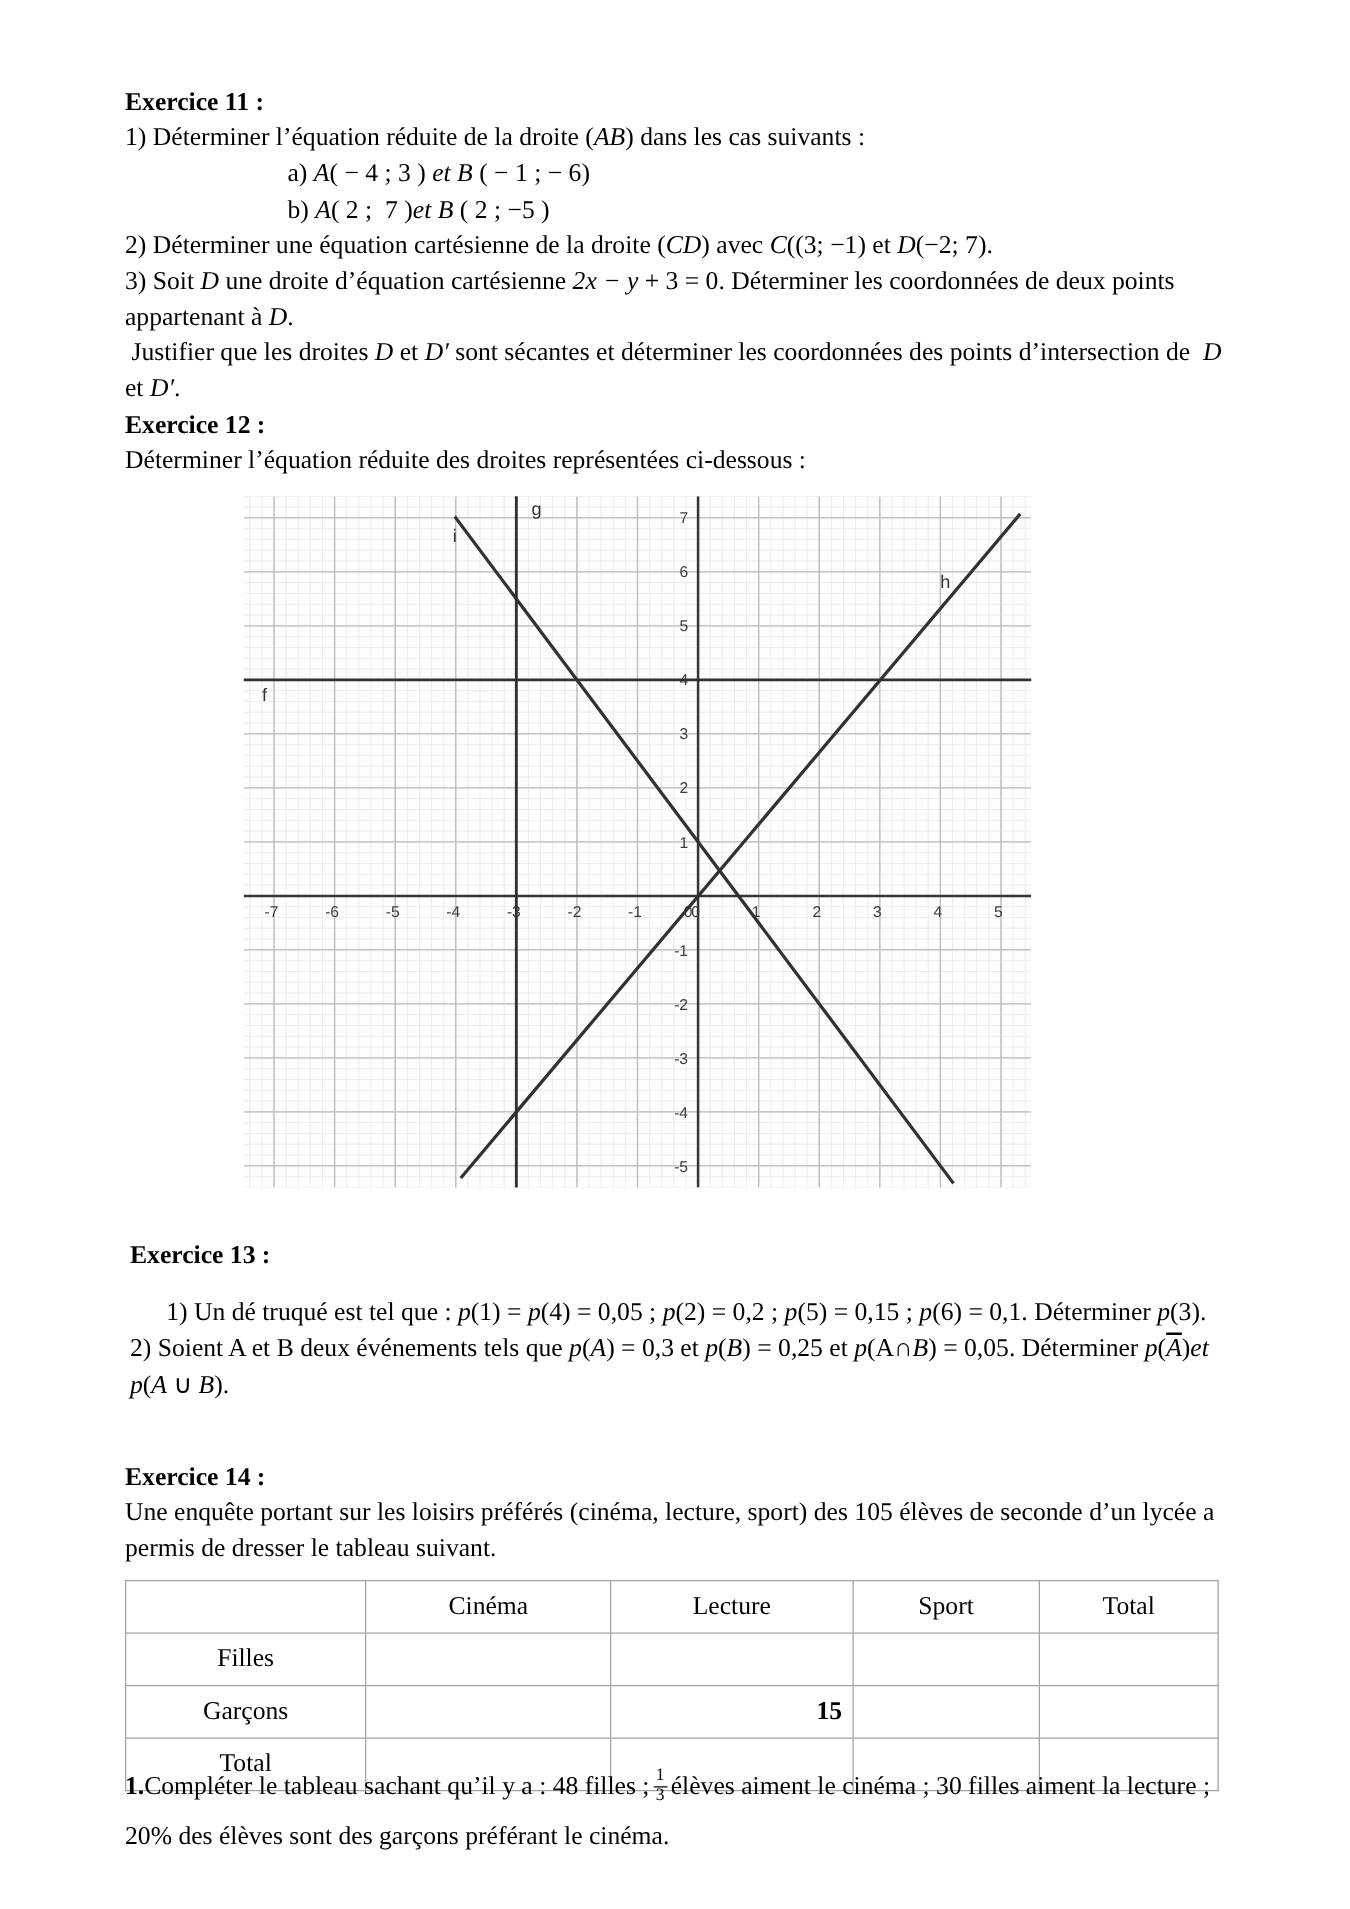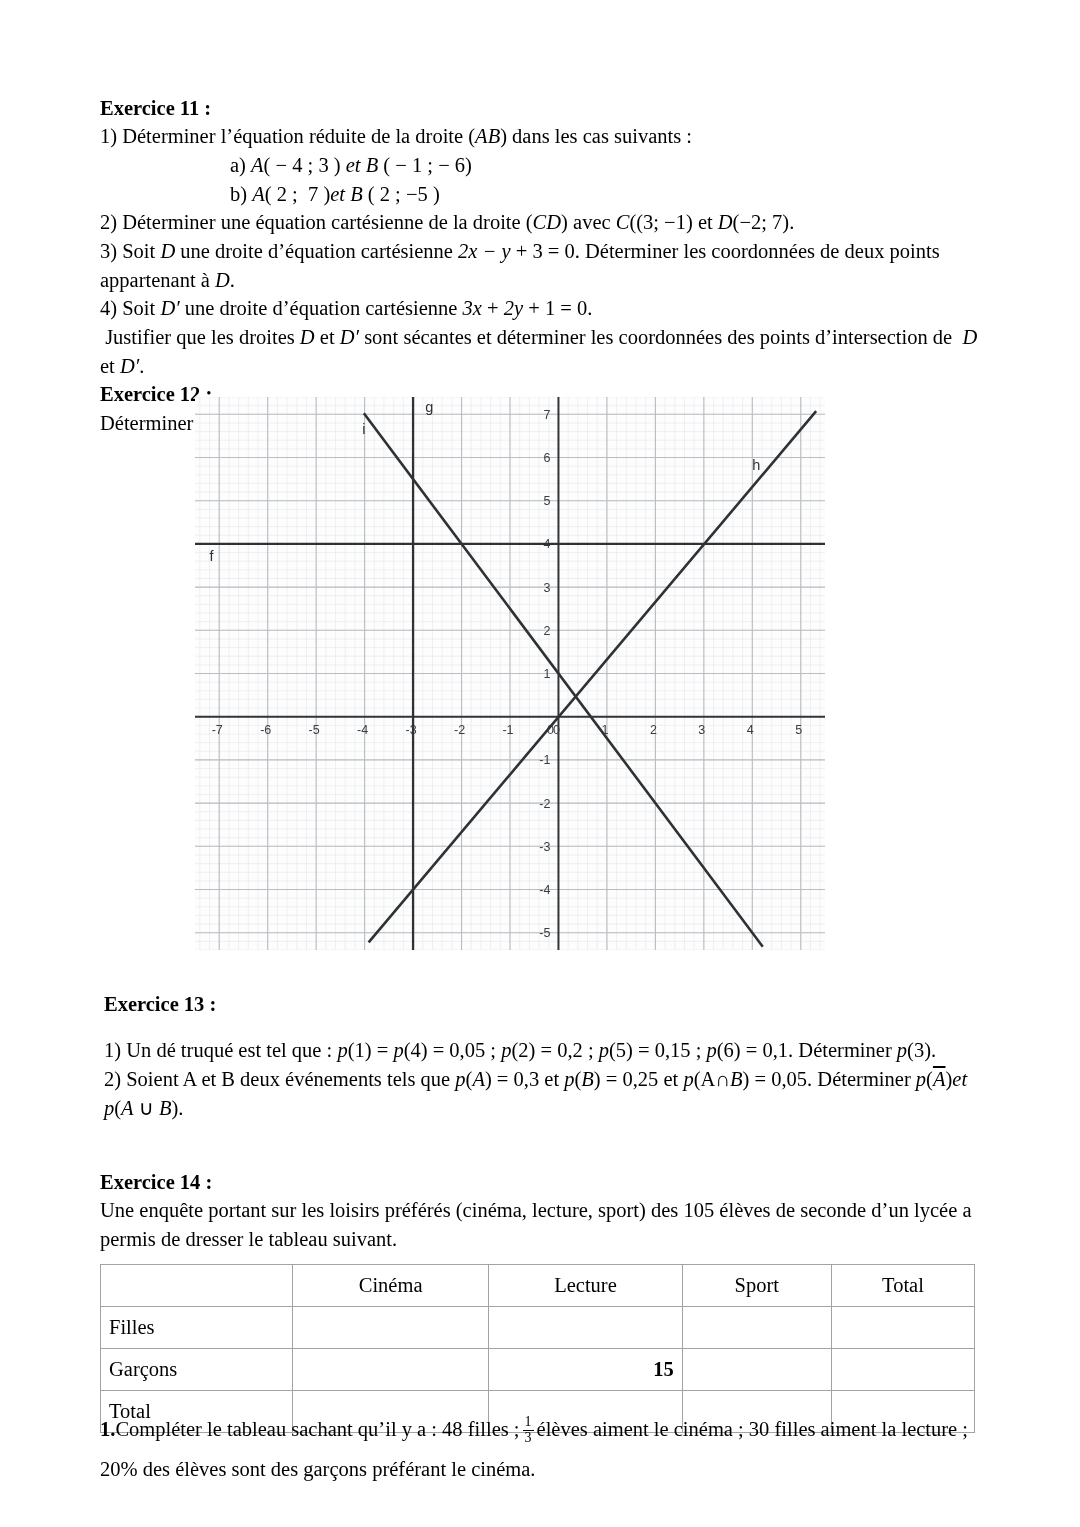--- a/index.html
+++ b/index.html
@@ -18,21 +18,21 @@
   .page {
     position: absolute;
     left: 0; top: 0;
     width: 1080px;
     height: 1527px;
     padding: 0;
   }
   .content {
     position: absolute;
     left: 100px;
-    top: 94px;
+    top: 68px;
     width: 880px;
   }
 
   .ex-title {
     font-weight: bold;
     font-size: 20.5px;
     line-height: 1.38;
     margin: 0;
   }
   .line {
@@ -91,21 +91,21 @@
     border: 1px solid #a3a3a3;
     height: 35px;
     padding: 3px 8px;
     font-weight: normal;
     font-family: "Liberation Serif", serif;
   }
   table.survey th {
     text-align: center;
   }
   table.survey td.rowhead {
-    text-align: left;
+    text-align: center;
     width: 175px;
   }
   table.survey td.cell {
     text-align: right;
   }
   table.survey td.cell.bold {
     font-weight: bold;
   }
 
   .ex14-tail {
@@ -147,21 +147,20 @@
 
 <div class="page">
 
   <div class="content">
     <p class="ex-title">Exercice 11 :</p>
     <p class="line">1) Déterminer l’équation réduite de la droite (<span class="math">AB</span>) dans les cas suivants&nbsp;:</p>
     <p class="line indent-a">a) <span class="math">A</span>( − 4 ; 3 ) <span class="math">et B</span> ( − 1 ; − 6)</p>
     <p class="line indent-a">b) <span class="math">A</span>( 2 ;&nbsp; 7 )<span class="math">et B</span> ( 2 ; −5 )</p>
     <p class="line">2) Déterminer une équation cartésienne de la droite (<span class="math">CD</span>) avec <span class="math">C</span>((3; −1) et <span class="math">D</span>(−2; 7).</p>
     <p class="line">3) Soit <span class="math">D</span> une droite d’équation cartésienne <span class="math">2x − y</span> + 3 = 0. Déterminer les coordonnées de deux points appartenant à <span class="math">D</span>.</p>
-    <p class="line">4) Soit <span class="math">D′</span> une droite d’équation cartésienne <span class="math">3x</span> + <span class="math">2y</span> + 1 = 0.</p>
     <p class="line">&nbsp;Justifier que les droites <span class="math">D</span> et <span class="math">D′</span> sont sécantes et déterminer les coordonnées des points d’intersection de&nbsp; <span class="math">D</span> et <span class="math">D′</span>.</p>
 
     <p class="ex-title">Exercice 12 :</p>
     <p class="line">Déterminer l’équation réduite des droites représentées ci-dessous :</p>
   </div>
 
   <div class="graph-wrap">
     <svg id="graph-svg" width="630" height="553" viewBox="0 0 630 553">
         <rect x="0" y="0" width="630" height="553" fill="#fdfdfd"></rect>
         <line x1="4.846153846153829" y1="0" x2="4.846153846153829" y2="553" stroke="#e8eaec" stroke-width="0.7"></line>
@@ -354,21 +353,21 @@
         <line x1="169.6153846153846" y1="17.28125" x2="567" y2="548.6796875" stroke="#2f3234" stroke-width="2.6" stroke-linecap="square"></line>
         <text x="14.538461538461531" y="164.171875" font-size="14.5" font-family="&quot;Liberation Sans&quot;, sans-serif" fill="#2f3234">f</text>
         <text x="230.19230769230768" y="15.121093750000114" font-size="14.5" font-family="&quot;Liberation Sans&quot;, sans-serif" fill="#2f3234">g</text>
         <text x="557.3076923076923" y="73.44531249999994" font-size="14.5" font-family="&quot;Liberation Sans&quot;, sans-serif" fill="#2f3234">h</text>
         <text x="167.19230769230768" y="36.722656250000114" font-size="14.5" font-family="&quot;Liberation Sans&quot;, sans-serif" fill="#2f3234">i</text>
       </svg>
   </div>
 
   <div class="ex13">
     <p class="ex-title">Exercice 13 :</p>
-    <p class="line" style="margin-top:18px;">1) Un dé truqué est tel que&nbsp;: <span class="math">p</span>(1) = <span class="math">p</span>(4) = 0,05 ; <span class="math">p</span>(2) = 0,2 ; <span class="math">p</span>(5) = 0,15 ; <span class="math">p</span>(6) = 0,1. Déterminer <span class="math">p</span>(3).</p>
+    <p class="line" style="margin-top:18px;text-align:center;">1) Un dé truqué est tel que&nbsp;: <span class="math">p</span>(1) = <span class="math">p</span>(4) = 0,05 ; <span class="math">p</span>(2) = 0,2 ; <span class="math">p</span>(5) = 0,15 ; <span class="math">p</span>(6) = 0,1. Déterminer <span class="math">p</span>(3).</p>
     <p class="line">2) Soient A et B deux événements tels que <span class="math">p</span>(<span class="math">A</span>) = 0,3 et <span class="math">p</span>(<span class="math">B</span>) = 0,25 et <span class="math">p</span>(A∩<span class="math">B</span>) = 0,05. Déterminer <span class="math">p</span>(<span class="math overbar">A</span>)<span class="math">et p</span>(<span class="math">A</span> ∪ <span class="math">B</span>).</p>
   </div>
 
   <div class="ex14">
     <p class="ex-title">Exercice 14 :</p>
     <p class="line">Une enquête portant sur les loisirs préférés (cinéma, lecture, sport) des 105 élèves de seconde d’un lycée a permis de dresser le tableau suivant.</p>
   </div>
 
   <table class="survey">
     <thead>

